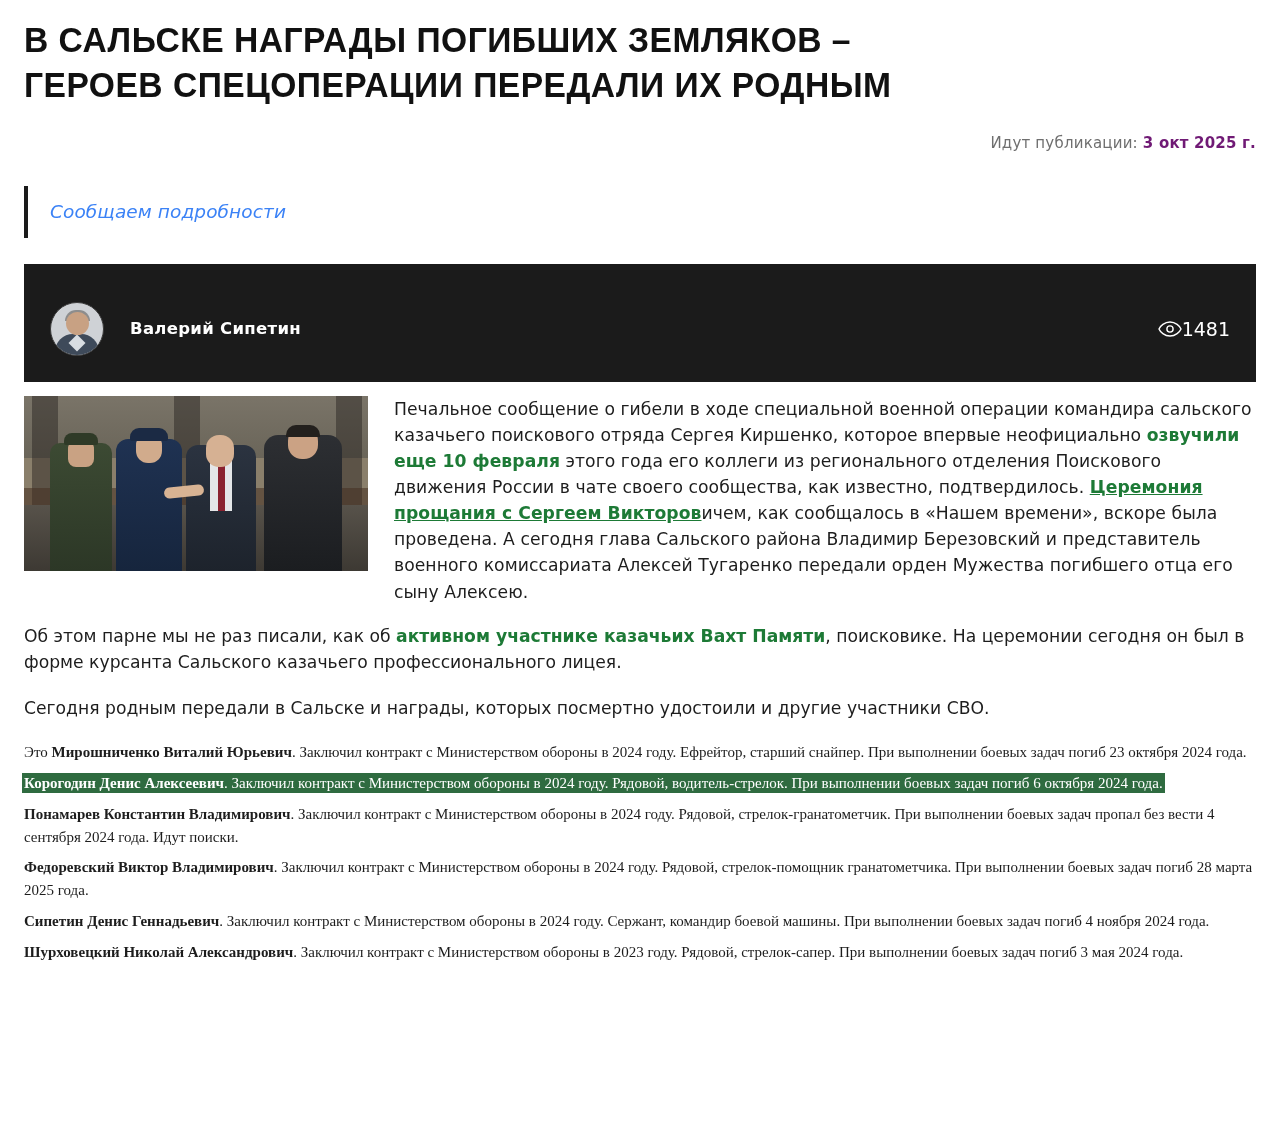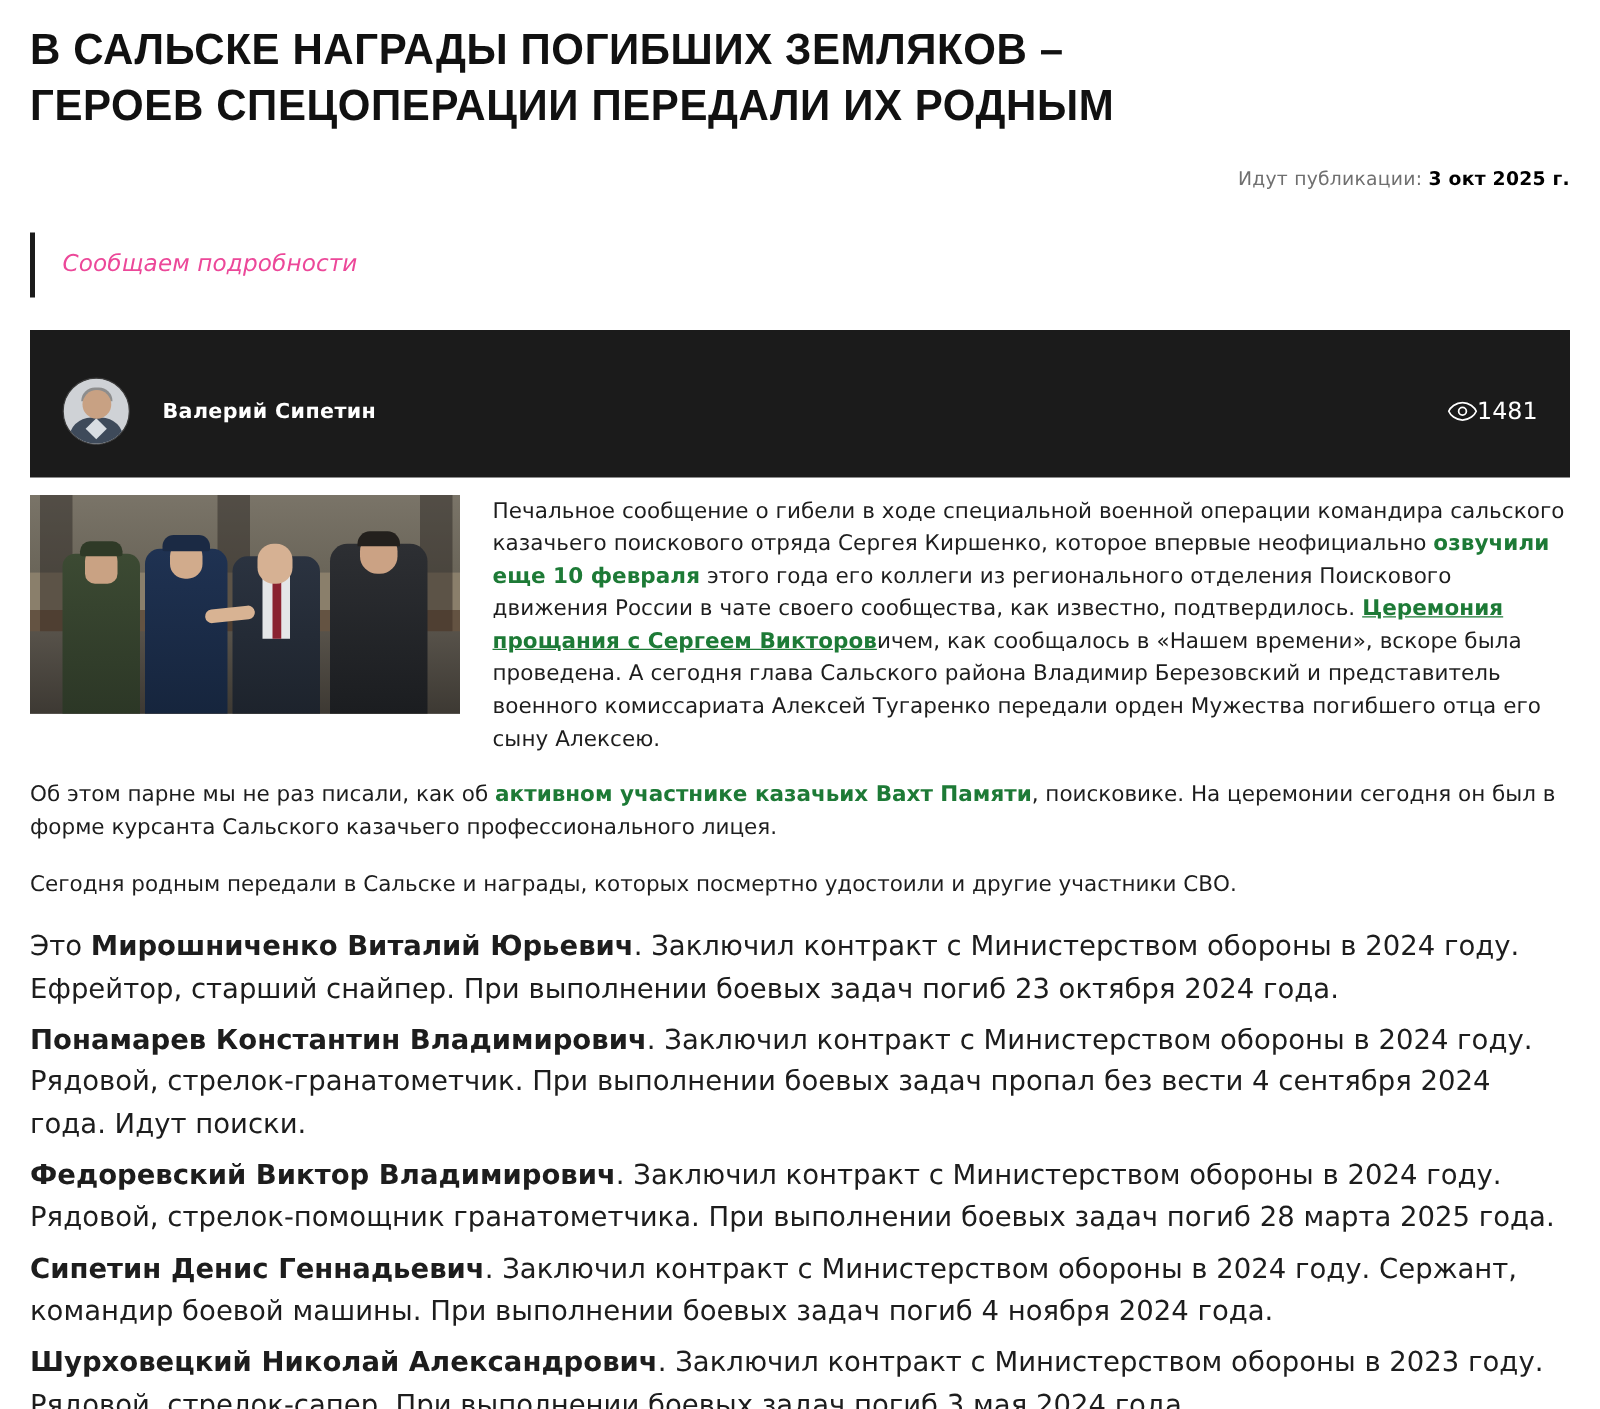--- a/index.html
+++ b/index.html
@@ -59,36 +59,36 @@
 
   
   .pubdate {
     margin-top: 26px;
     text-align: right;
     font-size: 15px;
     color: #6f6f6f;
     letter-spacing: 0.2px;
   }
   .pubdate b {
-    color: #000000;
+    color: #701a75;
   }
 
   
   .lead {
     margin-top: 34px;
     padding-left: 22px;
     border-left: 4px solid #1b1b1b;
     min-height: 52px;
     display: flex;
     align-items: center;
   }
   .lead-text {
     font-style: italic;
     font-size: 18.5px;
-    color: #ec4899;
+    color: #3b82f6;
     letter-spacing: 0.1px;
   }
 
   
   .author-bar {
     margin-top: 26px;
     background: #1b1b1b;
     height: 118px;
     display: flex;
     align-items: center;
@@ -277,24 +277,25 @@
     cursor: pointer;
   }
   .link-green.u { text-decoration: underline; }
 
   .after-photo { margin-top: 18px; }
   .after-photo p.para { margin-bottom: 20px; }
 
   
   .awards { margin-top: 4px; }
   .award {
-    font-size: 22px;
+    font-size: 15px;
     line-height: 1.52;
     color: #1d1d1d;
     margin-bottom: 8px;
+    font-family: Liberation Serif, serif;
   }
   .award b { font-weight: bold; }
   .award.highlight {
     background: transparent;
   }
   .award.highlight .hl {
     background: #2f6b40;
     color: #ffffff;
     box-shadow: 0 0 0 2px #2f6b40;
   }
@@ -369,20 +370,23 @@
   <div class="after-photo">
     <p class="para"><span>Об этом парне мы не раз писали, как об </span><a class="link-green">активном участнике казачьих Вахт Памяти</a><span>, поисковике. На церемонии сегодня он был в форме курсанта Сальского казачьего профессионального лицея.</span></p>
 
     <p class="para">Сегодня родным передали в Сальске и награды, которых посмертно удостоили и другие участники СВО.</p>
 
     <div class="awards">
       <div class="award">
         <span>Это </span><b>Мирошниченко Виталий Юрьевич</b><span>. Заключил контракт с Министерством обороны в 2024 году. Ефрейтор, старший снайпер. При выполнении боевых задач погиб 23 октября 2024 года.</span>
       </div>
 
+      <div class="award highlight">
+        <span class="hl"><b>Корогодин Денис Алексеевич</b><span>. Заключил контракт с Министерством обороны в 2024 году. Рядовой, водитель-стрелок. При выполнении боевых задач погиб 6 октября 2024 года.</span></span>
+      </div>
 
       <div class="award">
         <b>Понамарев Константин Владимирович</b><span>. Заключил контракт с Министерством обороны в 2024 году. Рядовой, стрелок-гранатометчик. При выполнении боевых задач пропал без вести 4 сентября 2024 года. Идут поиски.</span>
       </div>
 
       <div class="award">
         <b>Федоревский Виктор Владимирович</b><span>. Заключил контракт с Министерством обороны в 2024 году. Рядовой, стрелок-помощник гранатометчика. При выполнении боевых задач погиб 28 марта 2025 года.</span>
       </div>
 
       <div class="award">

